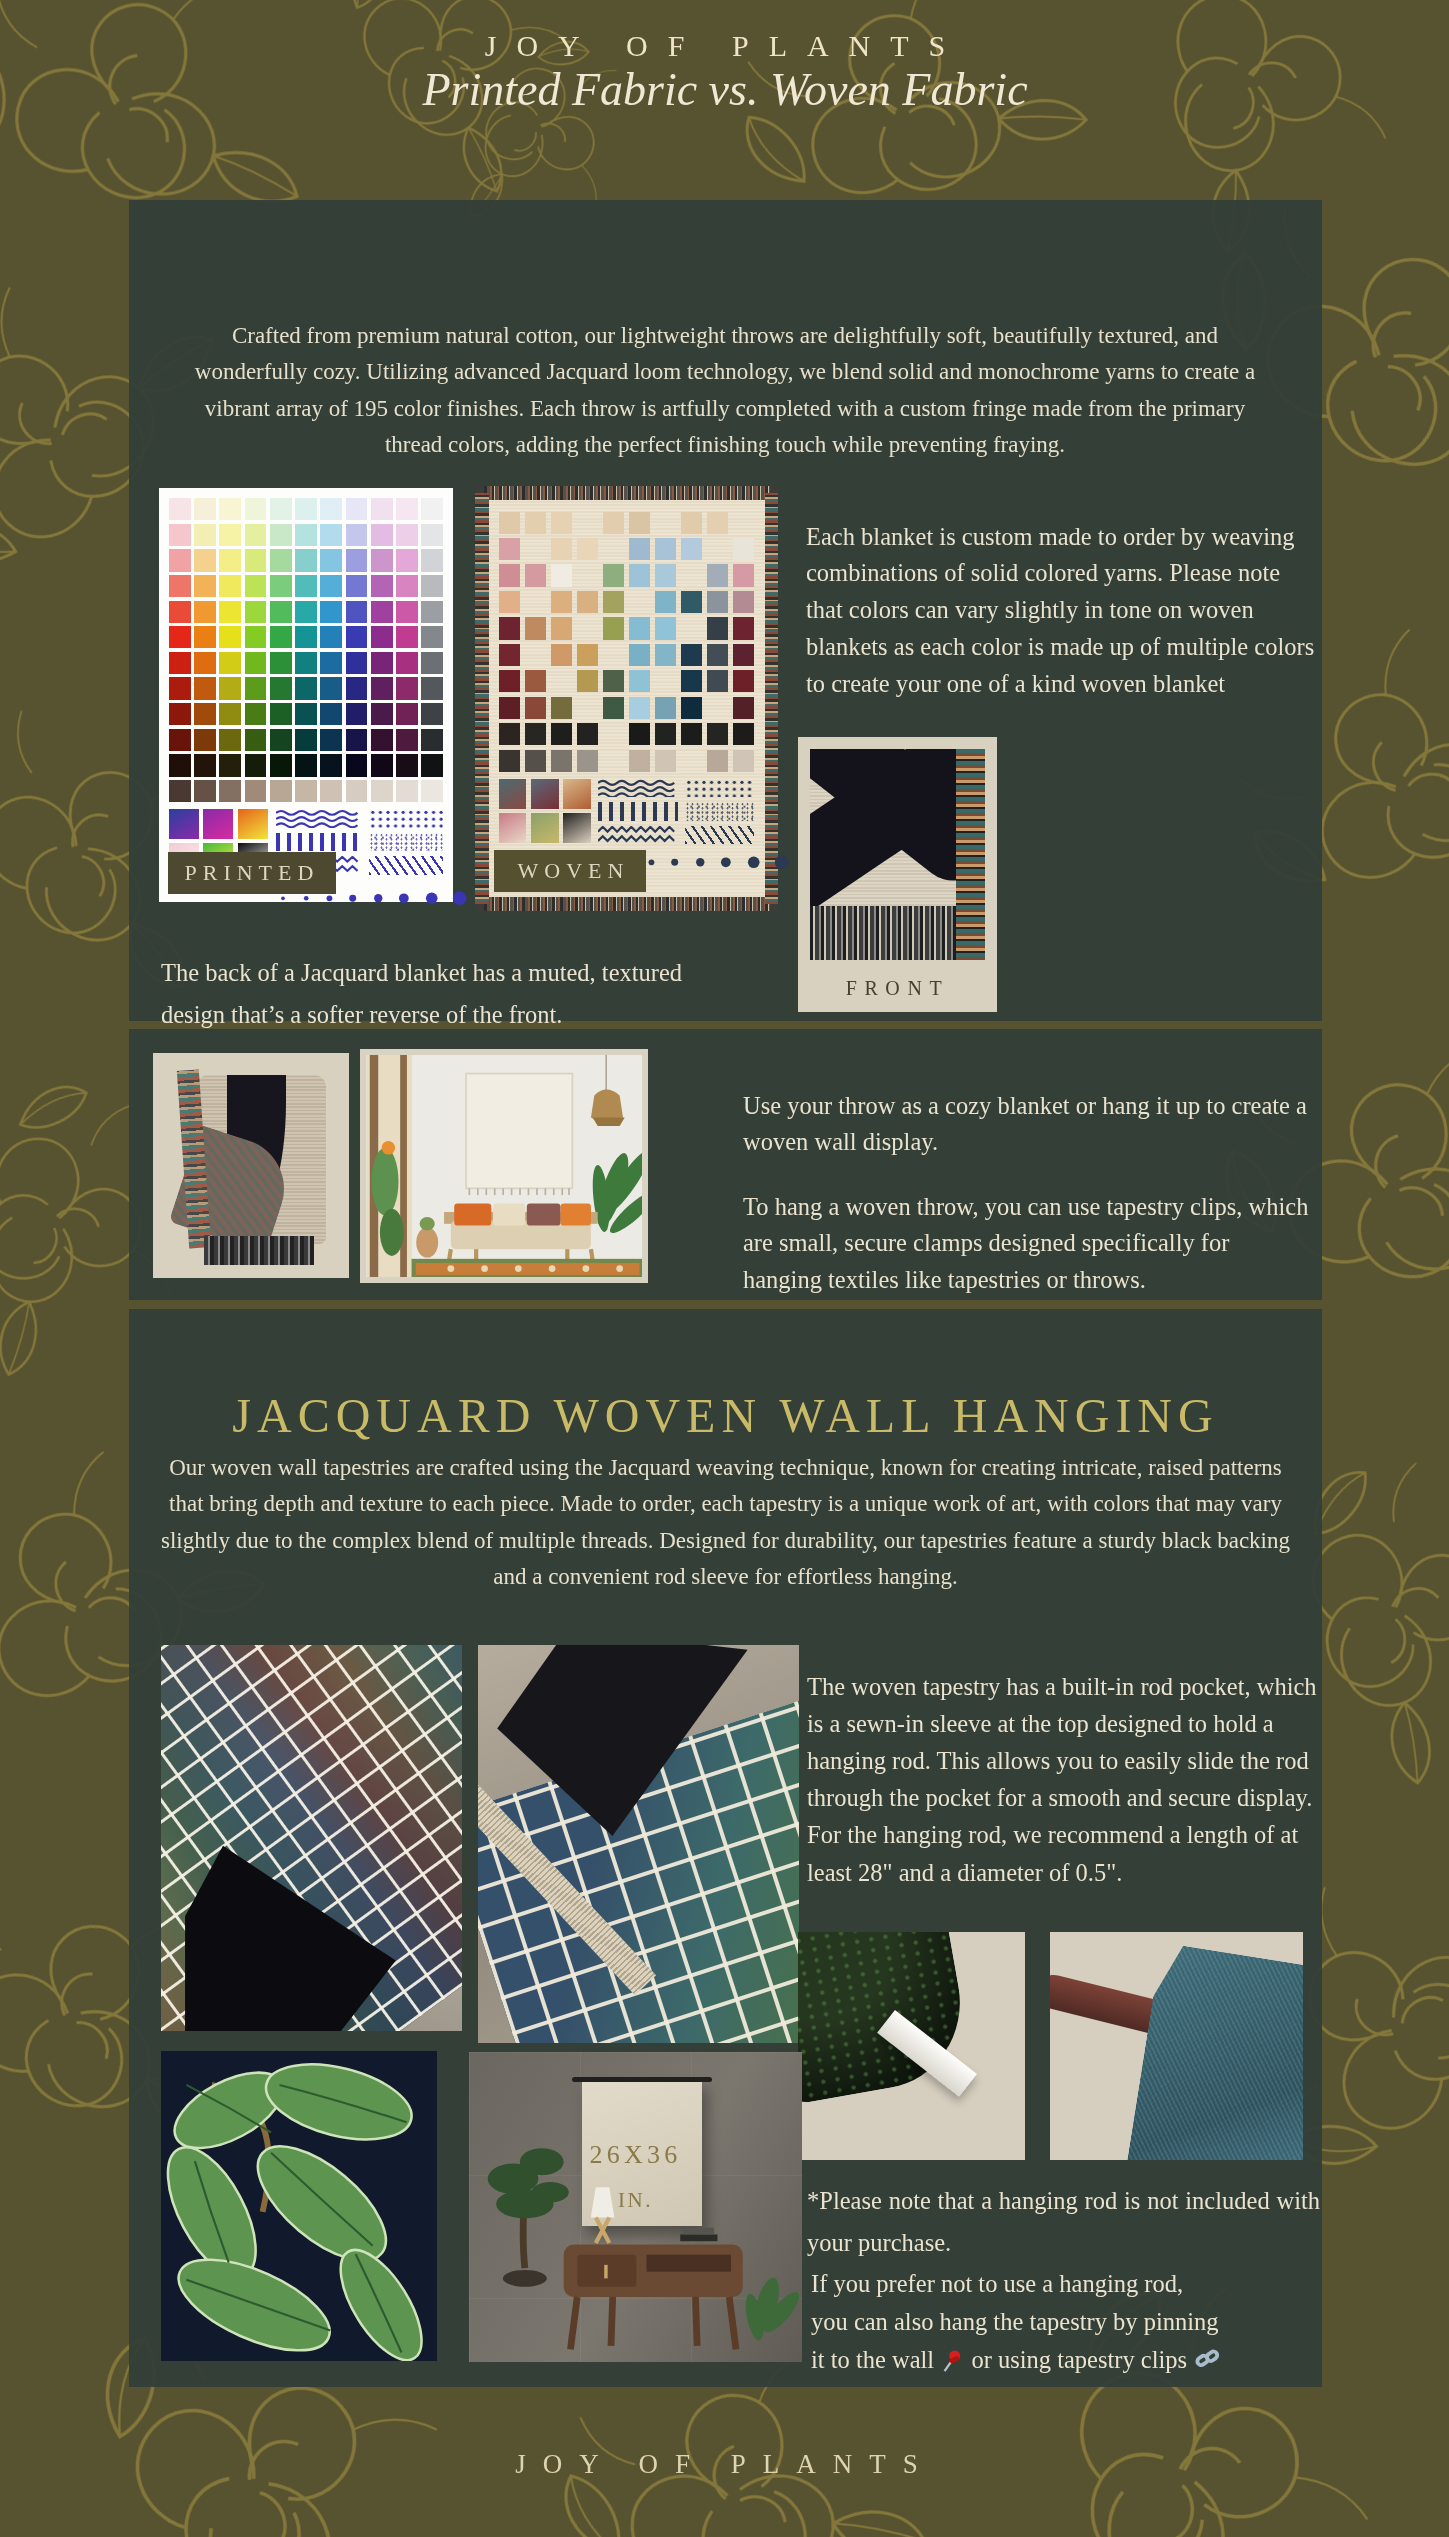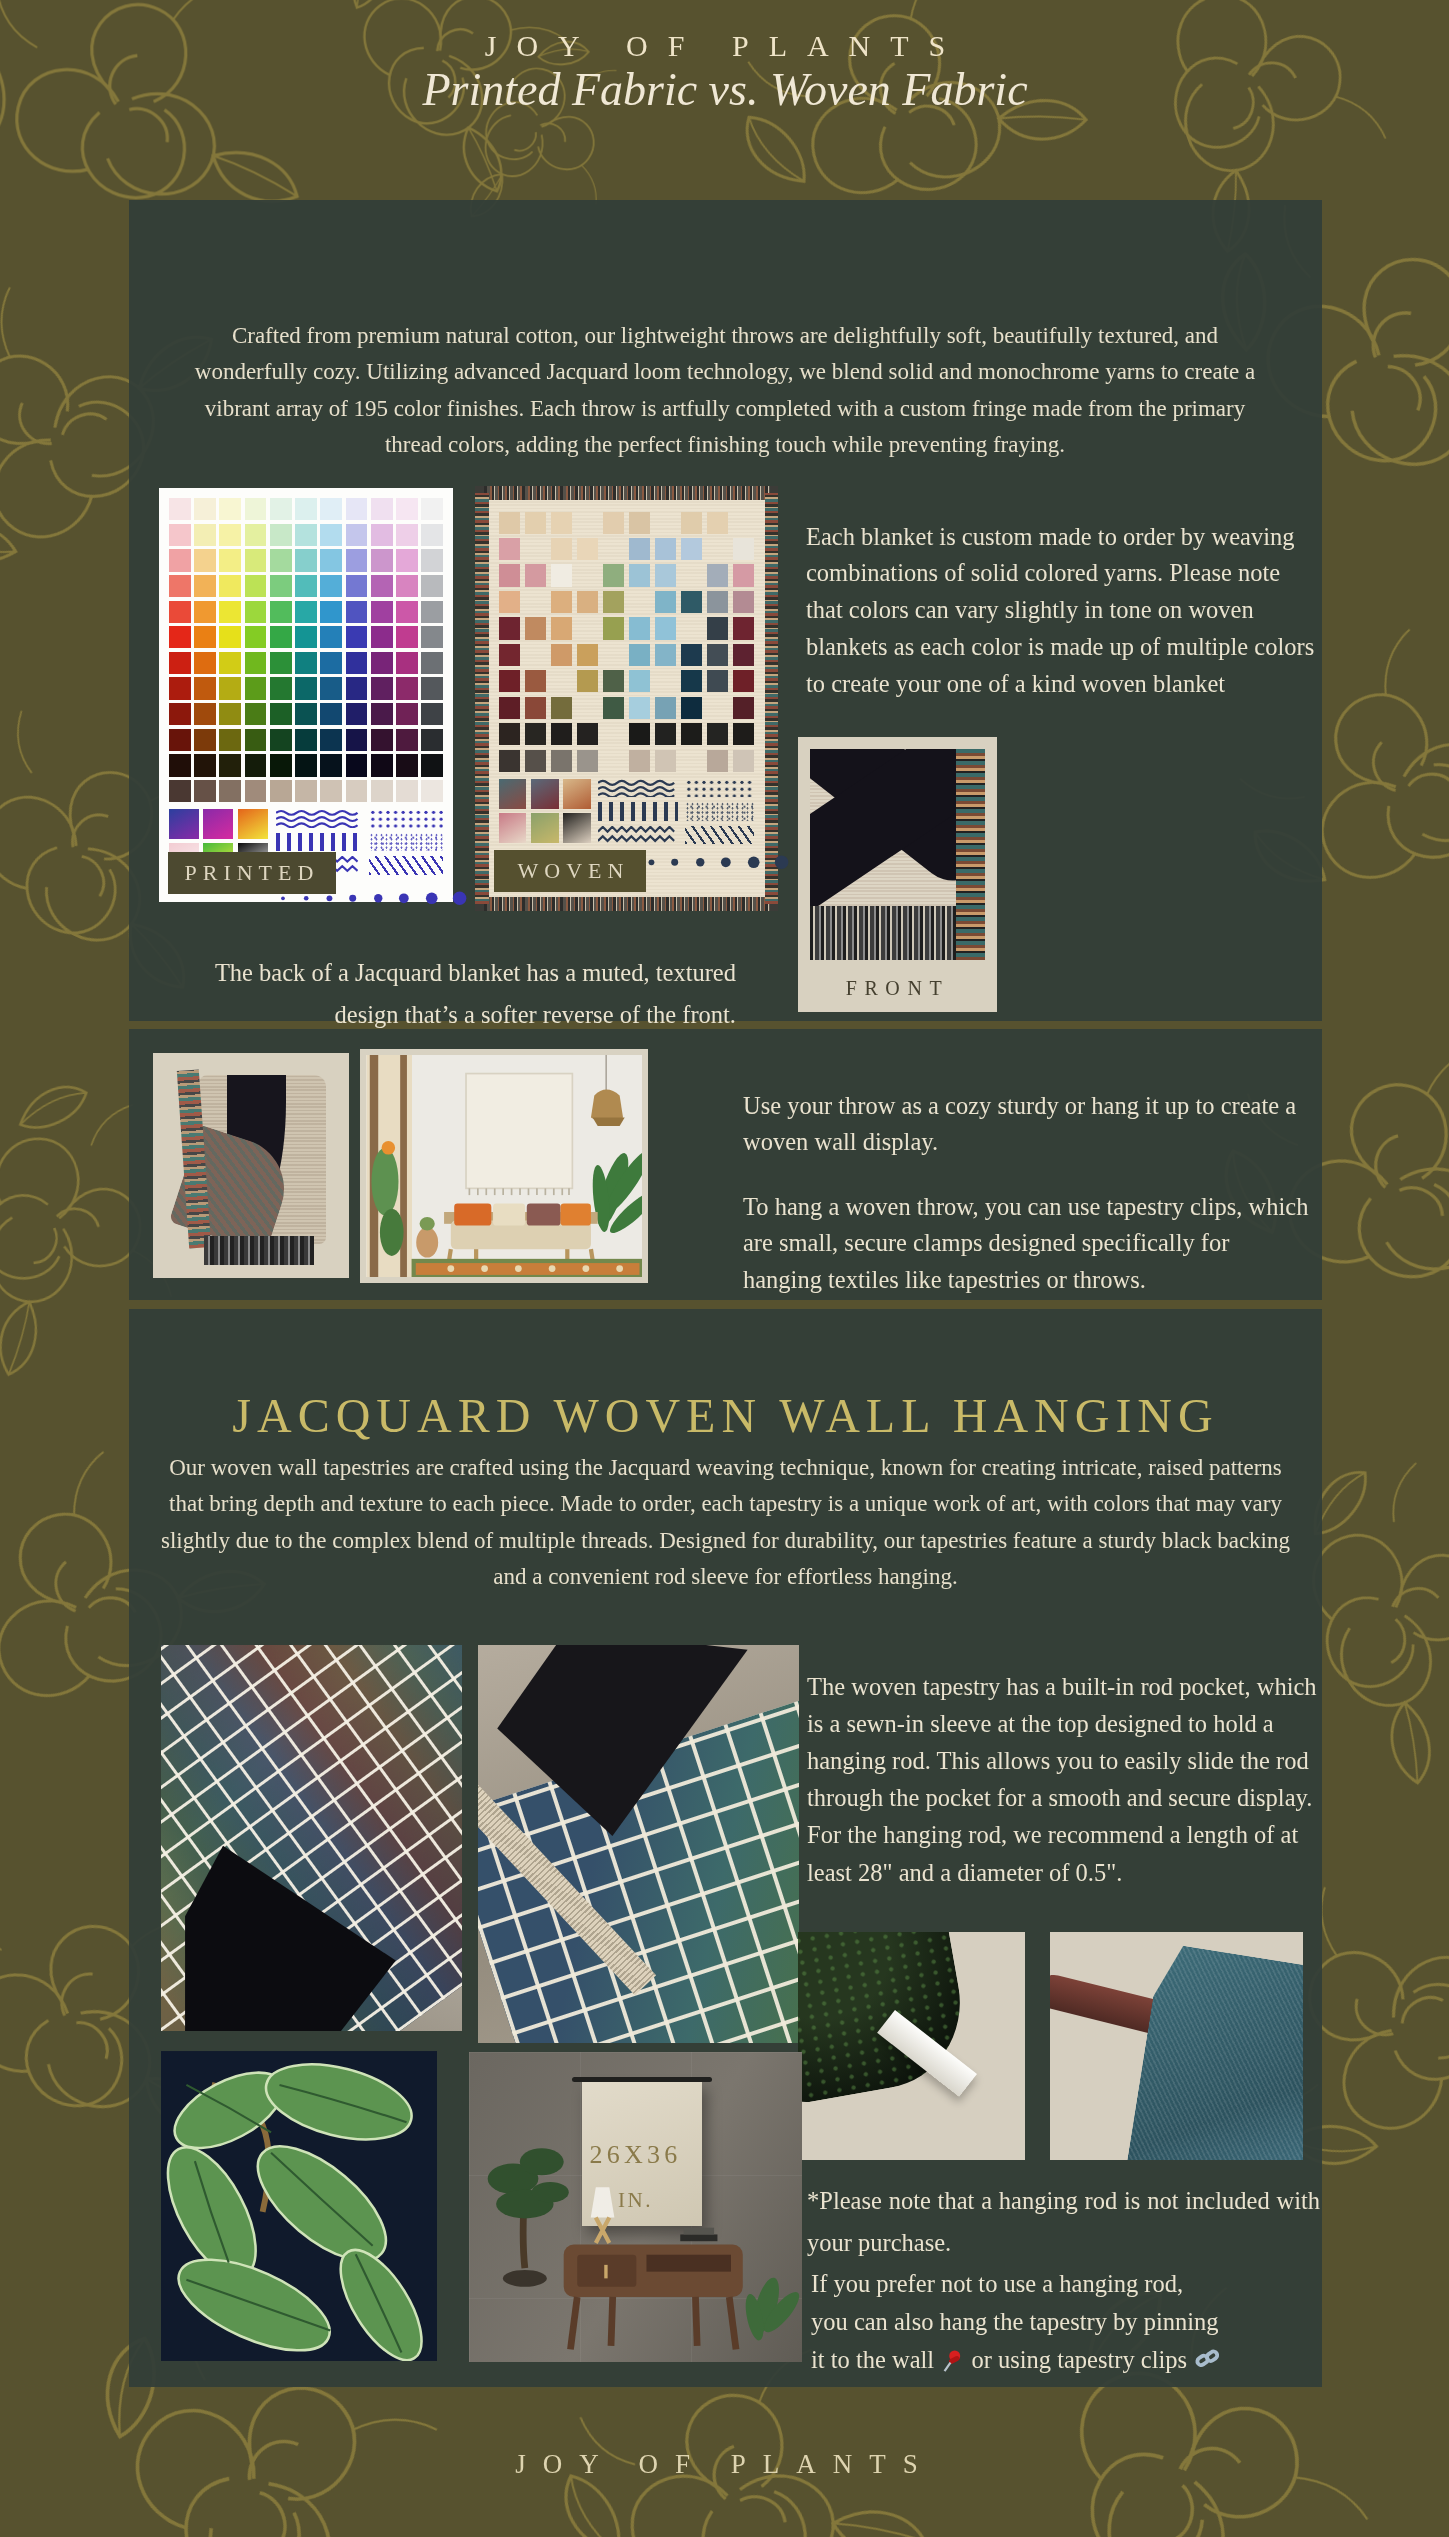--- a/index.html
+++ b/index.html
@@ -13,21 +13,21 @@
   #panel3{top:1309px;height:1078px;}
   
   .brand-title{position:absolute;top:29px;left:0;width:100%;text-align:center;z-index:2;
     font-size:30px;letter-spacing:20px;color:#efe4c8;font-weight:400;}
   .brand-sub{position:absolute;top:63px;left:0;width:100%;text-align:center;z-index:2;
     font-size:46px;font-style:italic;color:#f0e8d5;font-weight:400;}
   .sec-heading{position:absolute;left:0;width:100%;text-align:center;
     font-size:48px;letter-spacing:6px;color:#c9ba68;font-weight:400;white-space:nowrap;}
   .intro{position:absolute;text-align:center;font-size:23px;line-height:1.58;color:#e7e0cb;}
   .sidetext{position:absolute;font-size:24.5px;line-height:1.5;color:#eae3cf;}
-  .caption{position:absolute;font-size:24.5px;line-height:1.75;color:#eae3cf;text-align:right;}
+  .caption{position:absolute;font-size:24.5px;line-height:1.75;color:#eae3cf;}
   .footer-title{position:absolute;top:2449px;left:0;width:100%;text-align:center;z-index:2;
     font-size:27px;letter-spacing:17px;color:#ded4b0;}
   
   .chart{position:absolute;box-sizing:border-box;}
   #printed-chart{left:30px;top:288px;width:294px;height:414px;background:#fdfdfb;padding:10px;}
   .swgrid{display:grid;gap:3.4px;}
   #printed-grid{grid-template-columns:repeat(11,1fr);}
   #woven-grid{grid-template-columns:repeat(10,1fr);gap:4.2px;}
   .sw{aspect-ratio:1/1.02;}
   .sw.blank{background:transparent;}
@@ -598,21 +598,21 @@
         <g fill="#e8d8b0">
             <circle cx="100" cy="253" r="4"></circle>
             <circle cx="140" cy="253" r="4"></circle>
             <circle cx="180" cy="253" r="4"></circle>
             <circle cx="220" cy="253" r="4"></circle>
             <circle cx="260" cy="253" r="4"></circle>
             <circle cx="300" cy="253" r="4"></circle>
           </g>
       </svg>
     </div>
-    <p class="sidetext" style="left:614px;top:34px;width:568px;">Use your throw as a cozy sturdy or hang it up to create a woven wall display.</p>
+    <p class="sidetext" style="left:614px;top:34px;width:568px;">Use your throw as a cozy blanket or hang it up to create a woven wall display.</p>
     <p class="sidetext" style="left:614px;top:135px;width:568px;">To hang a woven throw, you can use tapestry clips, which are small, secure clamps designed specifically for hanging textiles like tapestries or throws.</p>
   </section>
 
   <section class="panel" id="panel3">
     <h2 class="sec-heading" style="top:39px;">JACQUARD WOVEN WALL HANGING</h2>
     <p class="intro" style="left:30px;top:118px;width:1133px;">Our woven wall tapestries are crafted using the Jacquard weaving technique, known for creating intricate, raised patterns that bring depth and texture to each piece. Made to order, each tapestry is a unique work of art, with colors that may vary slightly due to the complex blend of multiple threads. Designed for durability, our tapestries feature a sturdy  black backing and a convenient rod sleeve for effortless hanging.</p>
 
     <div class="photo" style="left:32px;top:336px;width:301px;height:386px;">
       <div class="dg-floor"></div>
       <div class="dg-cloth"></div>

